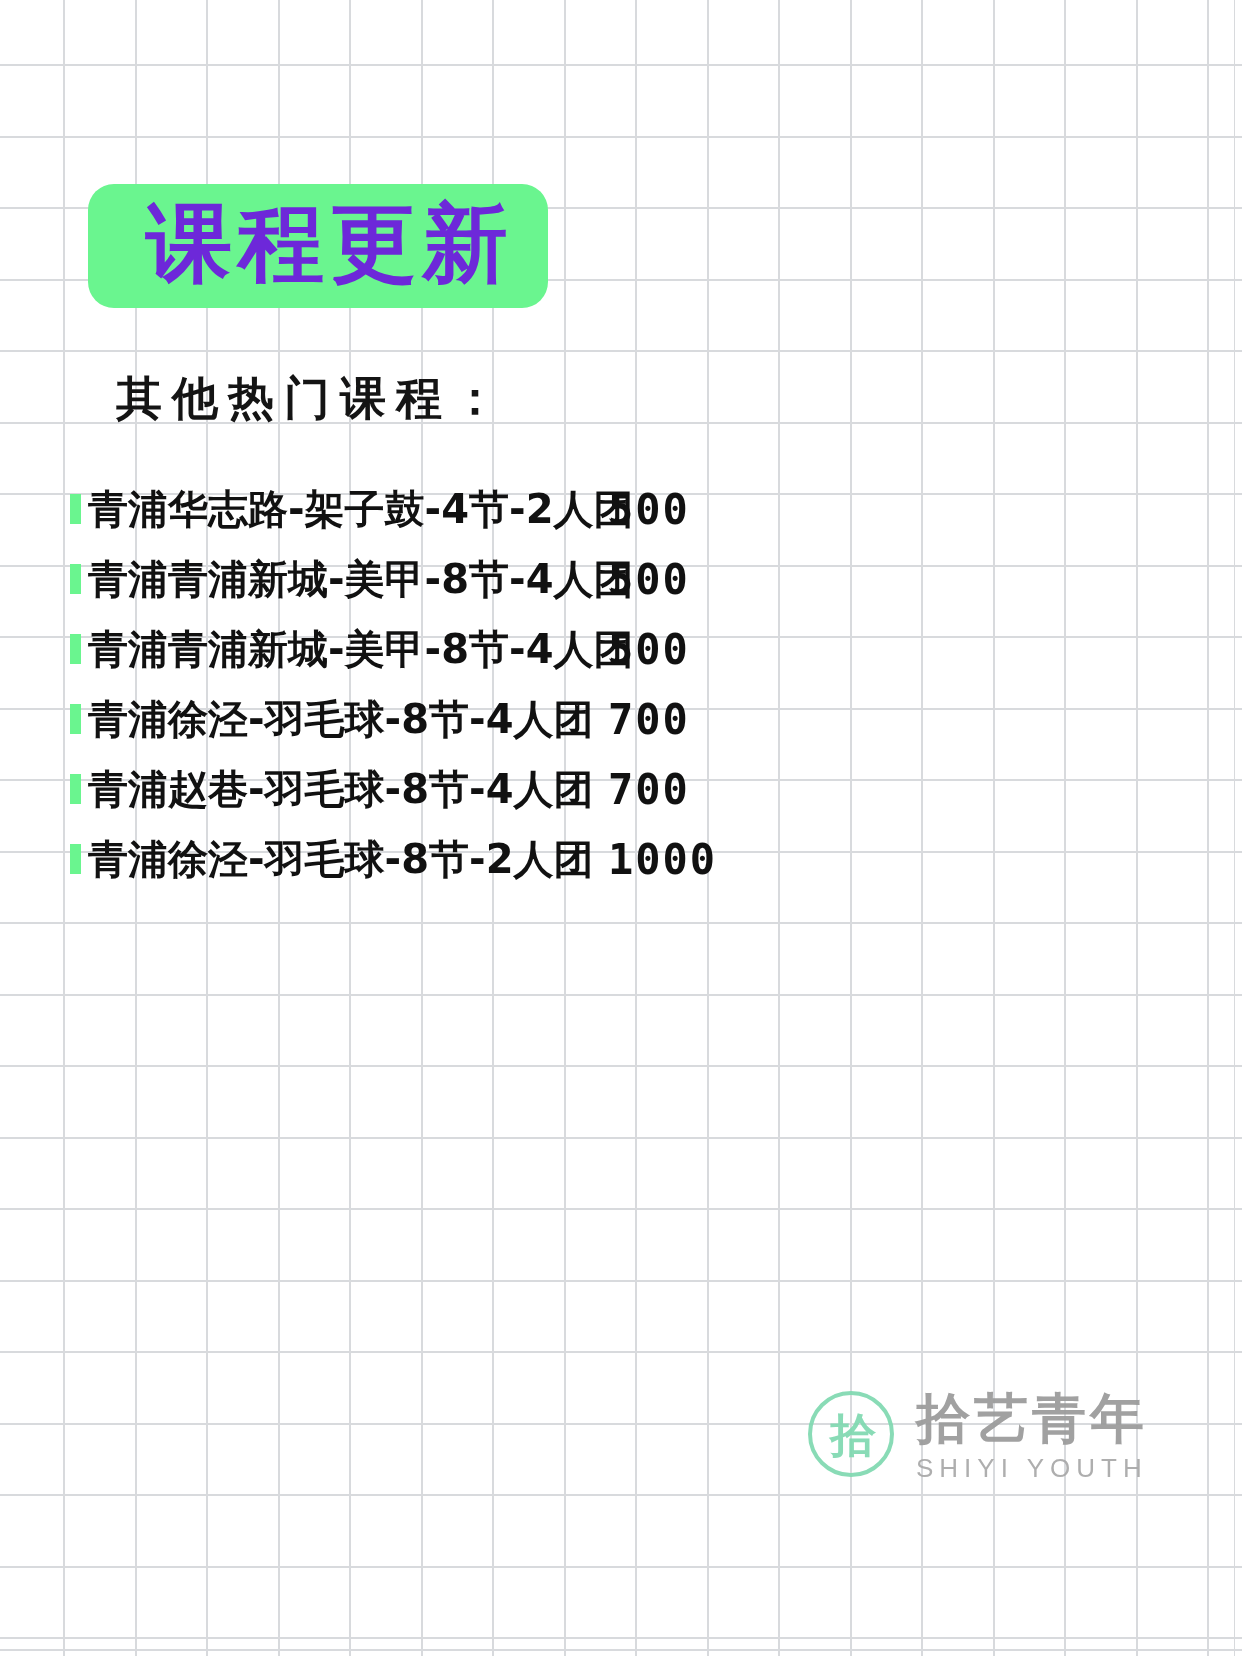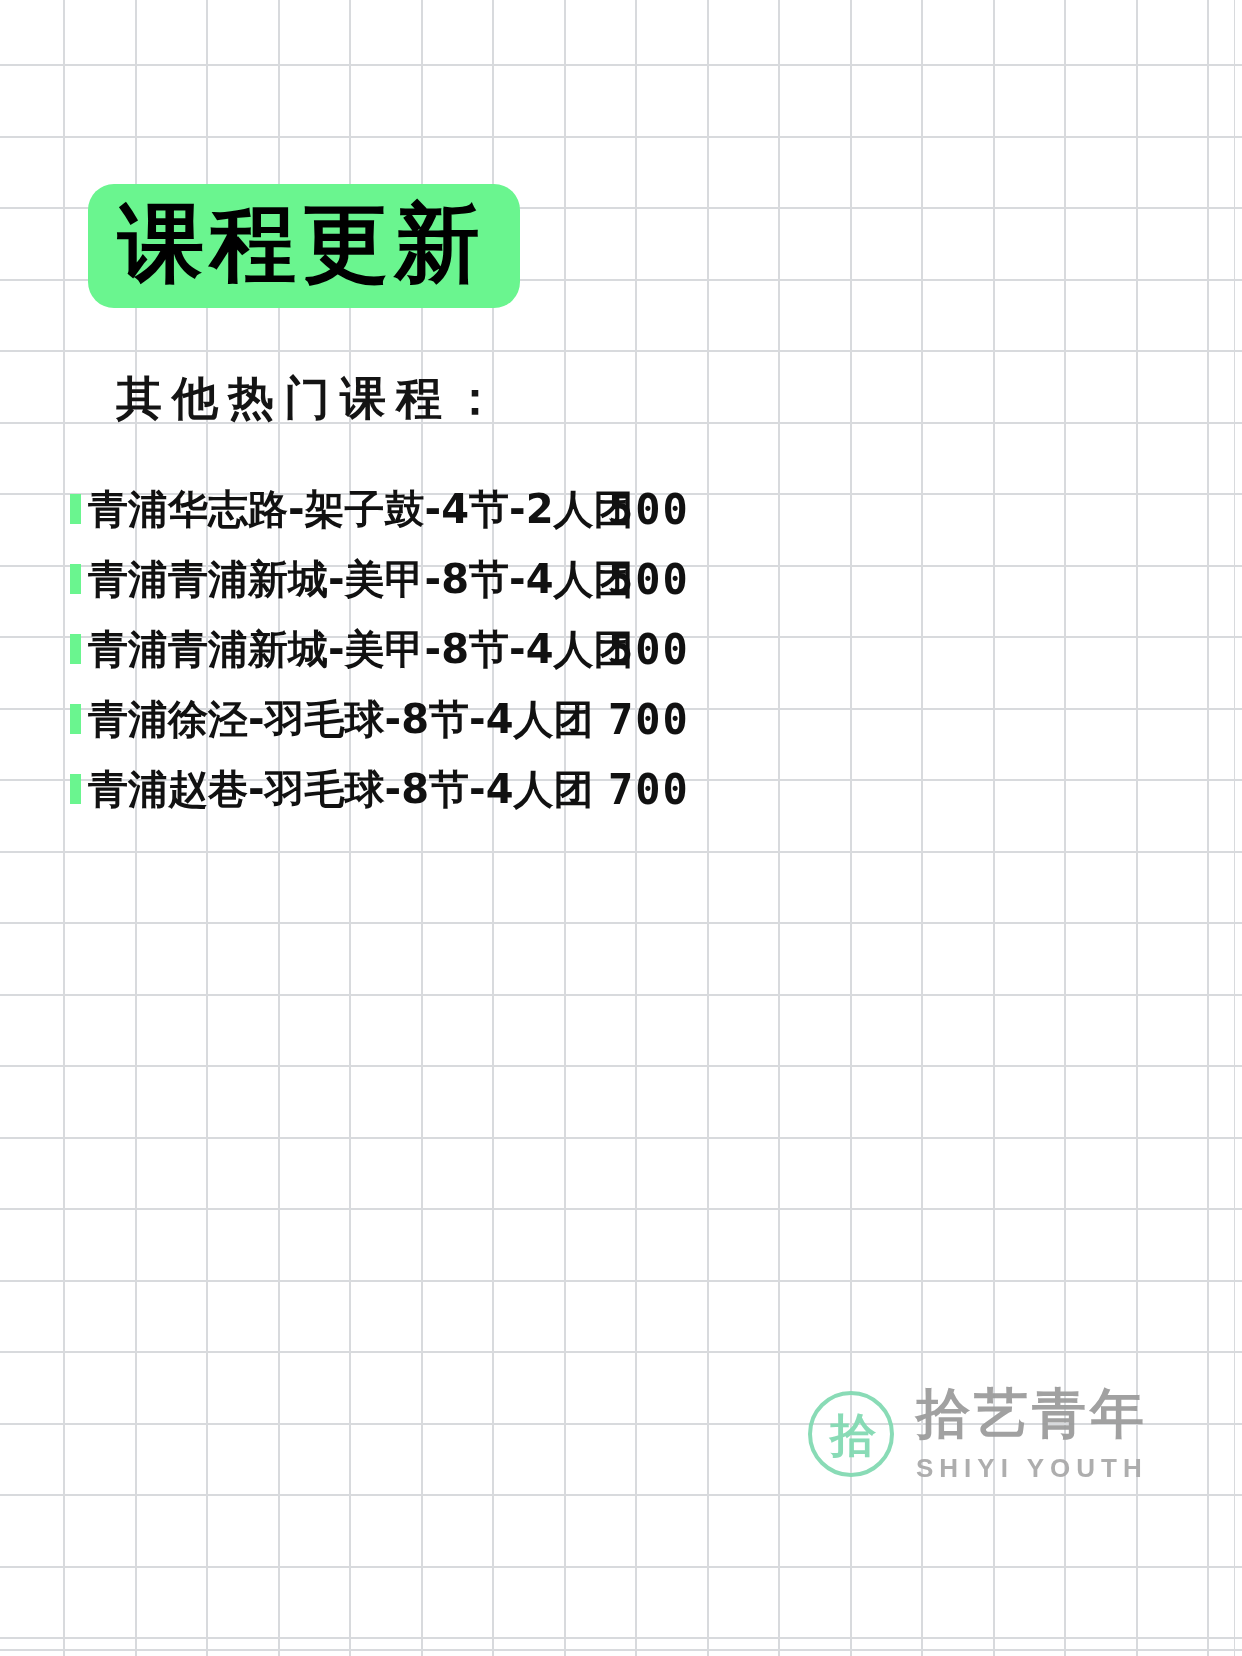--- a/index.html
+++ b/index.html
@@ -30,23 +30,24 @@
     background: #6af58f;
     border-radius: 26px;
     padding: 16px 34px 22px 30px;
     line-height: 1;
   }
   .title-text {
     font-family: "DejaVu Sans", "Liberation Sans", sans-serif;
     font-size: 86px;
     font-weight: 700;
     letter-spacing: 6px;
-    color: #000000;
+    color: #6d28d9;
     white-space: nowrap;
     display: block;
+    margin-left: 28px;
   }
 
   
   .section-heading {
     position: absolute;
     left: 116px;
     top: 368px;
     font-family: "DejaVu Sans", "Liberation Sans", sans-serif;
     font-size: 46px;
     font-weight: 700;
@@ -129,32 +130,32 @@
     font-weight: 700;
     color: #7fd9b0;
   }
   .wm-text {
     margin-left: 16px;
     display: flex;
     flex-direction: column;
     justify-content: center;
   }
   .wm-cn {
-    font-family: Liberation Mono, monospace;
+    font-family: Liberation Sans, sans-serif;
     font-size: 54px;
     font-weight: 700;
     color: #9a9a9a;
     letter-spacing: 4px;
     line-height: 1.05;
     white-space: nowrap;
   }
   .wm-en {
     font-family: "Liberation Sans", sans-serif;
     font-size: 26px;
-    font-weight: 700;
+    font-weight: 400;
     color: #a8a8a8;
     letter-spacing: 6px;
     margin-top: 6px;
     white-space: nowrap;
   }
 </style>
 </head>
 <body>
 
 <div class="page">
@@ -190,20 +191,25 @@
       <span class="course-name">青浦徐泾-羽毛球-8节-4人团</span>
       <span class="course-price">700</span>
     </div>
 
     <div class="course-row">
       <span class="bullet"></span>
       <span class="course-name">青浦赵巷-羽毛球-8节-4人团</span>
       <span class="course-price">700</span>
     </div>
 
+    <div class="course-row">
+      <span class="bullet"></span>
+      <span class="course-name">青浦徐泾-羽毛球-8节-2人团</span>
+      <span class="course-price">1000</span>
+    </div>
 
   </div>
 
   <div class="watermark">
     <div class="wm-mark">
       <div class="ring"></div>
       <div class="glyph">拾</div>
     </div>
     <div class="wm-text">
       <div class="wm-cn">拾艺青年</div>

